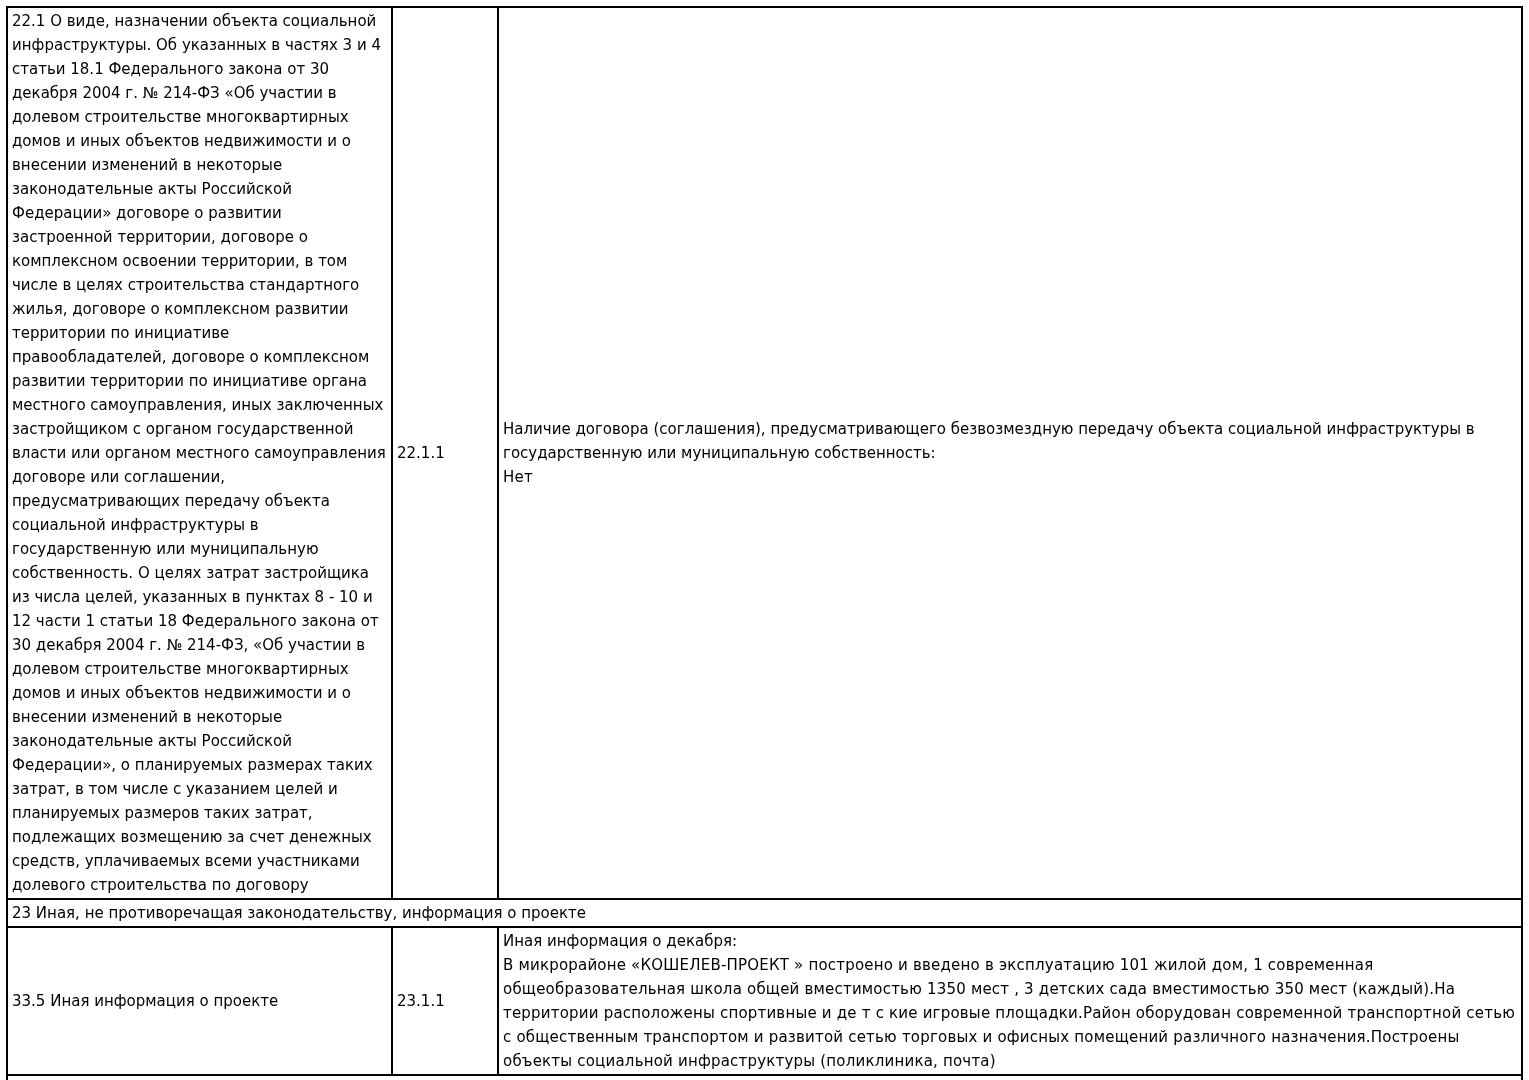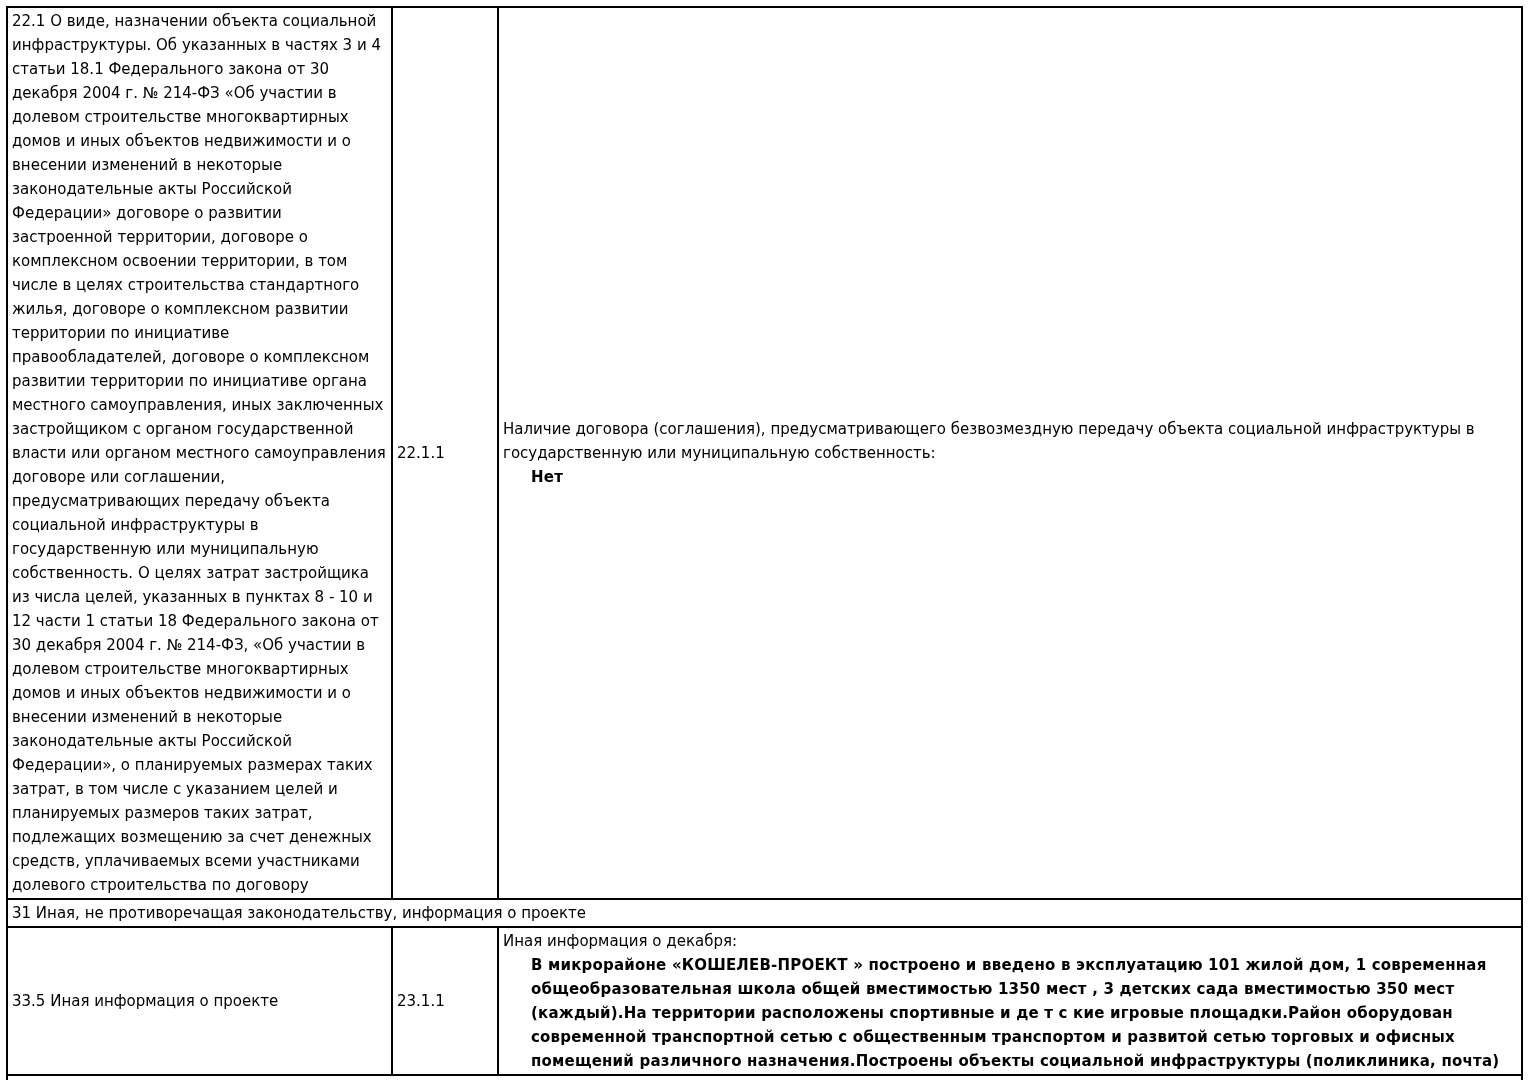--- a/index.html
+++ b/index.html
@@ -30,23 +30,22 @@
     vertical-align: middle;
     word-wrap: break-word;
   }
   td.desc-top { vertical-align: top; }
   td.content-top { vertical-align: top; }
   td.code-cell { vertical-align: middle; }
   tr.big-row { height: 840px; }
   tr.section-row { height: 24px; }
   tr.info-row { height: 148px; }
   .bold {
-    font-weight: bold;
+    font-weight: normal;
     letter-spacing: 0.2px;
-    margin-left: 28px;
   }
 </style>
 </head>
 <body>
 
 <div class="page">
   <table class="decl">
     <colgroup>
       <col style="width:385px">
       <col style="width:106px">
@@ -62,21 +61,21 @@
         <span>22.1.1</span>
       </td>
       <td>
         <div>Наличие договора (соглашения), предусматривающего безвозмездную передачу объекта социальной инфраструктуры в государственную или муниципальную собственность:</div>
         <div class="bold">Нет</div>
       </td>
     </tr>
 
     <tr class="section-row">
       <td colspan="3">
-        <span>31 Иная, не противоречащая законодательству, информация о проекте</span>
+        <span>23 Иная, не противоречащая законодательству, информация о проекте</span>
       </td>
     </tr>
 
     <tr class="info-row">
       <td>
         <span>33.5 Иная информация о проекте</span>
       </td>
       <td class="code-cell">
         <span>23.1.1</span>
       </td>

